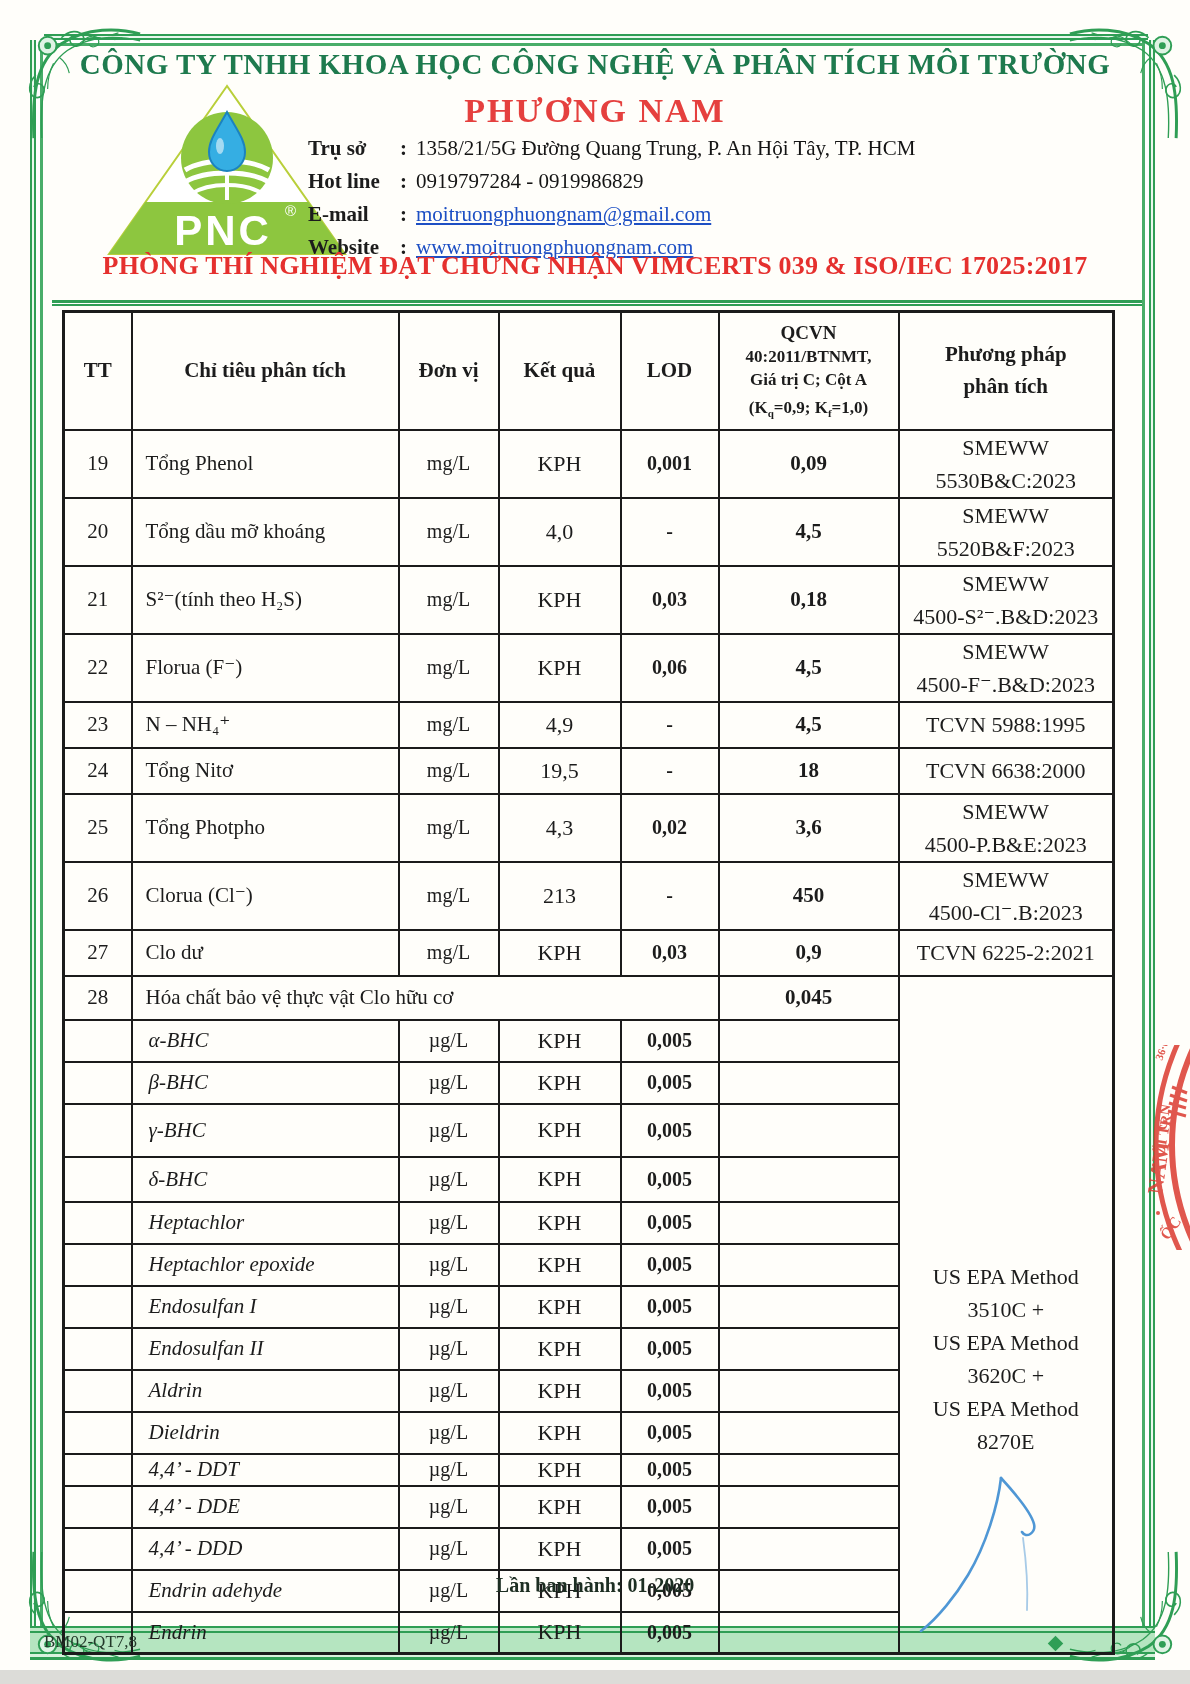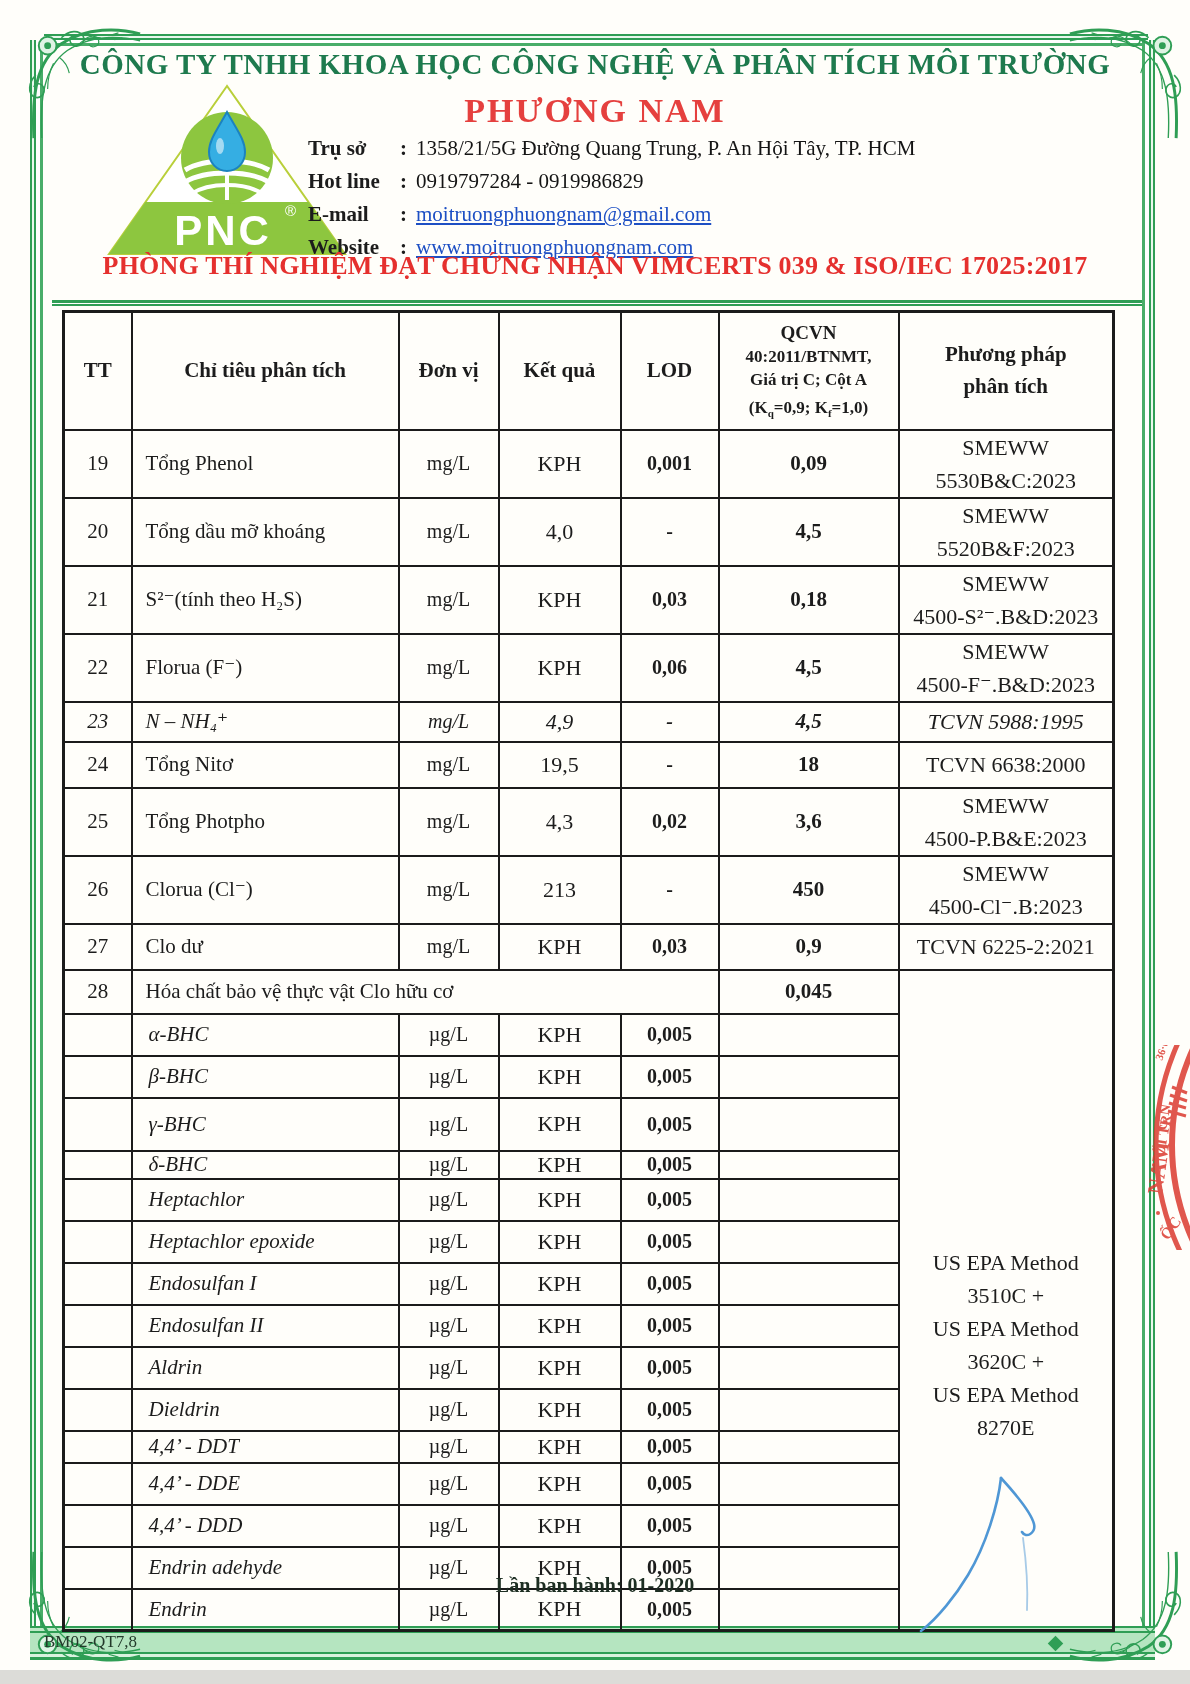--- a/index.html
+++ b/index.html
@@ -213,21 +213,21 @@
         <tr style="height: 63px;">
           <td class="tt">22</td>
           <td class="name">Florua (F⁻)</td>
           <td class="unit">mg/L</td>
           <td class="result">KPH</td>
           <td class="lod">0,06</td>
           <td class="qcvn">4,5</td>
           <td class="method">SMEWW
 4500-F⁻.B&amp;D:2023</td>
         </tr>
-        <tr style="height: 40px; font-style: italic;">
+        <tr style="height: 46px;">
           <td class="tt">23</td>
           <td class="name">N – NH₄⁺</td>
           <td class="unit">mg/L</td>
           <td class="result">4,9</td>
           <td class="lod">-</td>
           <td class="qcvn">4,5</td>
           <td class="method">TCVN 5988:1995</td>
         </tr>
         <tr style="height: 46px;">
           <td class="tt">24</td>
@@ -292,21 +292,21 @@
           <td class="qcvn"></td>
         </tr>
         <tr style="height: 53px;">
           <td class="tt"></td>
           <td class="name sub-name">γ-BHC</td>
           <td class="unit">µg/L</td>
           <td class="result">KPH</td>
           <td class="lod">0,005</td>
           <td class="qcvn"></td>
         </tr>
-        <tr style="height: 28px;">
+        <tr style="height: 45px;">
           <td class="tt"></td>
           <td class="name sub-name">δ-BHC</td>
           <td class="unit">µg/L</td>
           <td class="result">KPH</td>
           <td class="lod">0,005</td>
           <td class="qcvn"></td>
         </tr>
         <tr style="height: 42px;">
           <td class="tt"></td>
           <td class="name sub-name">Heptachlor</td>

